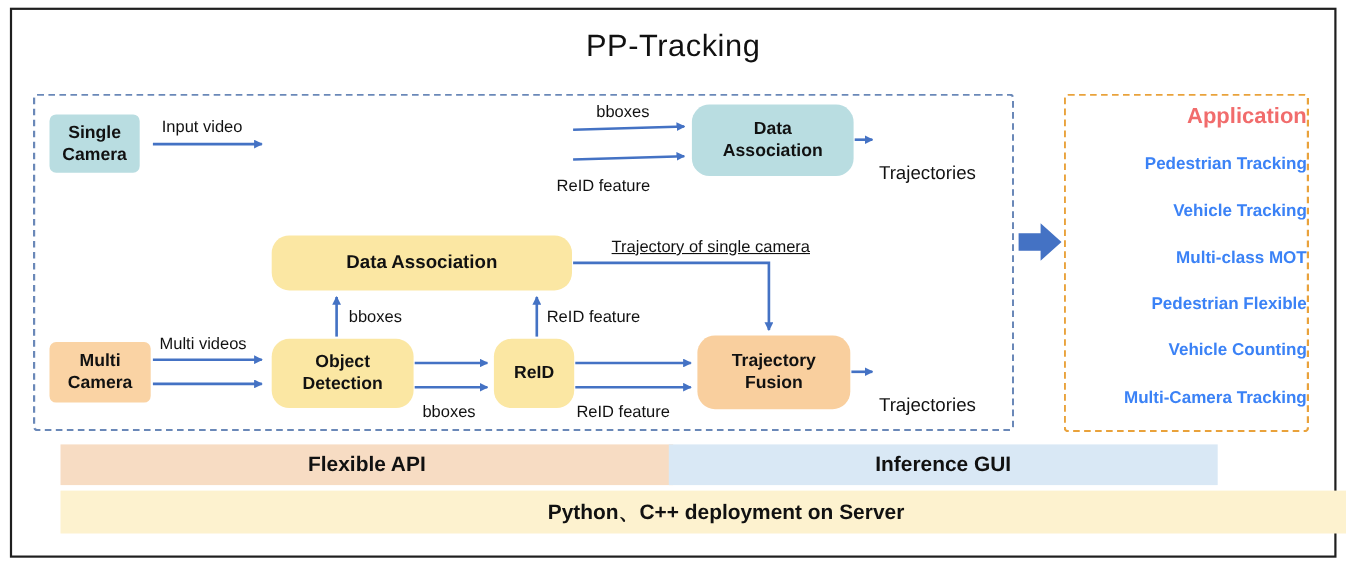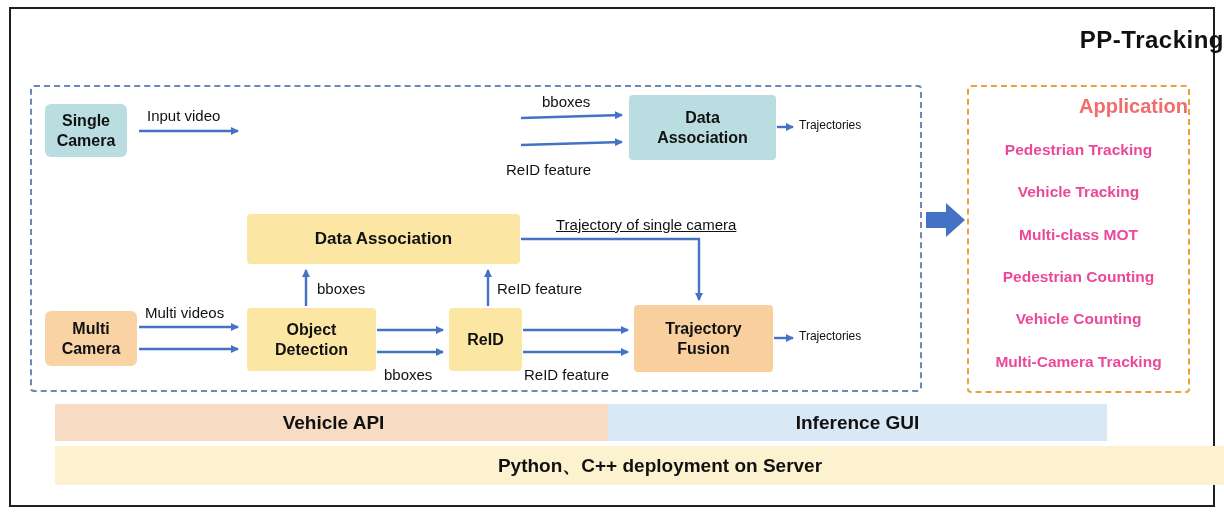--- a/index.html
+++ b/index.html
@@ -1,41 +1,41 @@
 <!DOCTYPE html>
 <html><head>
 <meta charset="utf-8">
 <style>
   html,body{margin:0;padding:0;background:#ffffff;}
   .page{
     position:relative;width:1224px;height:514px;background:#ffffff;
     font-family:"Liberation Sans",sans-serif;color:#111;overflow:hidden;
   }
   .frame{position:absolute;left:9px;top:7px;width:1202px;height:496px;border:2px solid #1f1f1f;}
-  .title{position:absolute;left:0;right:0;top:26px;text-align:right;font-size:24px;font-weight:bold;letter-spacing:.5px;}
+  .title{position:absolute;left:0;right:0;top:26px;text-align:center;font-size:28px;font-weight:normal;letter-spacing:.5px;}
   .main-dashed{position:absolute;left:30px;top:85px;width:888px;height:303px;border:2px dashed #6a88b8;border-radius:4px;}
   .node{
     position:absolute;display:flex;align-items:center;justify-content:center;text-align:center;
-    font-weight:bold;white-space:pre-line;border-radius:4px;line-height:1.25;z-index:2;
+    font-weight:bold;white-space:pre-line;border-radius:16px;line-height:1.25;z-index:2;
   }
   .n-single{left:45px;top:104px;width:82px;height:53px;background:#b9dde1;font-size:16px;border-radius:6px;}
   .n-mot{left:247px;top:97px;width:273px;height:64px;background:#c5deb3;font-size:18px;border-radius:10px;}
   .n-da-top{left:629px;top:95px;width:147px;height:65px;background:#b9dde1;font-size:16px;}
   .n-da-mid{left:247px;top:214px;width:273px;height:50px;background:#fbe7a3;font-size:17px;}
   .n-multi{left:45px;top:311px;width:92px;height:55px;background:#fad3a4;font-size:16px;border-radius:6px;}
   .n-od{left:247px;top:308px;width:129px;height:63px;background:#fbe7a3;font-size:16px;}
   .n-reid{left:449px;top:308px;width:73px;height:63px;background:#fbe7a3;font-size:16px;}
   .n-tf{left:634px;top:305px;width:139px;height:67px;background:#f9cf9e;font-size:16px;}
   .lbl{position:absolute;font-size:15px;color:#111;white-space:nowrap;z-index:6;}
-  .lbl-big{font-size:12px;}
+  .lbl-big{font-size:17px;margin-top:30px;}
   .arrows{position:absolute;left:0;top:0;width:1224px;height:514px;z-index:5;pointer-events:none;}
   .app-box{position:absolute;left:967px;top:85px;width:219px;height:304px;border:2px dashed #e9a23b;border-radius:4px;z-index:2;}
   .app-title{position:absolute;left:0;right:0;top:8px;text-align:right;font-size:20px;font-weight:bold;color:#f16c6c;}
   .app-items{position:absolute;left:0;right:0;top:42px;bottom:8px;display:flex;flex-direction:column;justify-content:space-around;}
-  .app-item{text-align:center;font-size:15.5px;font-weight:bold;color:#ec4899;}
+  .app-item{text-align:right;font-size:15.5px;font-weight:bold;color:#3b82f6;}
   .bar{position:absolute;display:flex;align-items:center;justify-content:center;font-weight:bold;font-size:19px;z-index:2;}
   .bar-api{left:55px;top:404px;width:557px;height:37px;background:#f7dcc3;}
   .bar-gui{left:608px;top:404px;width:499px;height:37px;background:#d9e8f5;}
   .bar-deploy{left:55px;top:446px;width:1210px;height:39px;background:#fdf2cf;}
 </style>
 </head>
 <body>
 
 <div class="page">
   <div class="frame"></div>
@@ -93,22 +93,22 @@
     </g>
     <polygon fill="#4472C4" points="926,212 946,212 946,203 965,220 946,237 946,228 926,228"></polygon>
   </svg>
 
   <div class="app-box">
     <div class="app-title">Application</div>
     <div class="app-items">
       <div class="app-item">Pedestrian Tracking</div>
       <div class="app-item">Vehicle Tracking</div>
       <div class="app-item">Multi-class MOT</div>
-      <div class="app-item">Pedestrian Counting</div>
+      <div class="app-item">Pedestrian Flexible</div>
       <div class="app-item">Vehicle Counting</div>
       <div class="app-item">Multi-Camera Tracking</div>
     </div>
   </div>
 
-  <div class="bar bar-api">Vehicle API</div>
+  <div class="bar bar-api">Flexible API</div>
   <div class="bar bar-gui">Inference GUI</div>
   <div class="bar bar-deploy">Python、C++ deployment on Server</div>
 </div>
 
 </body></html>

